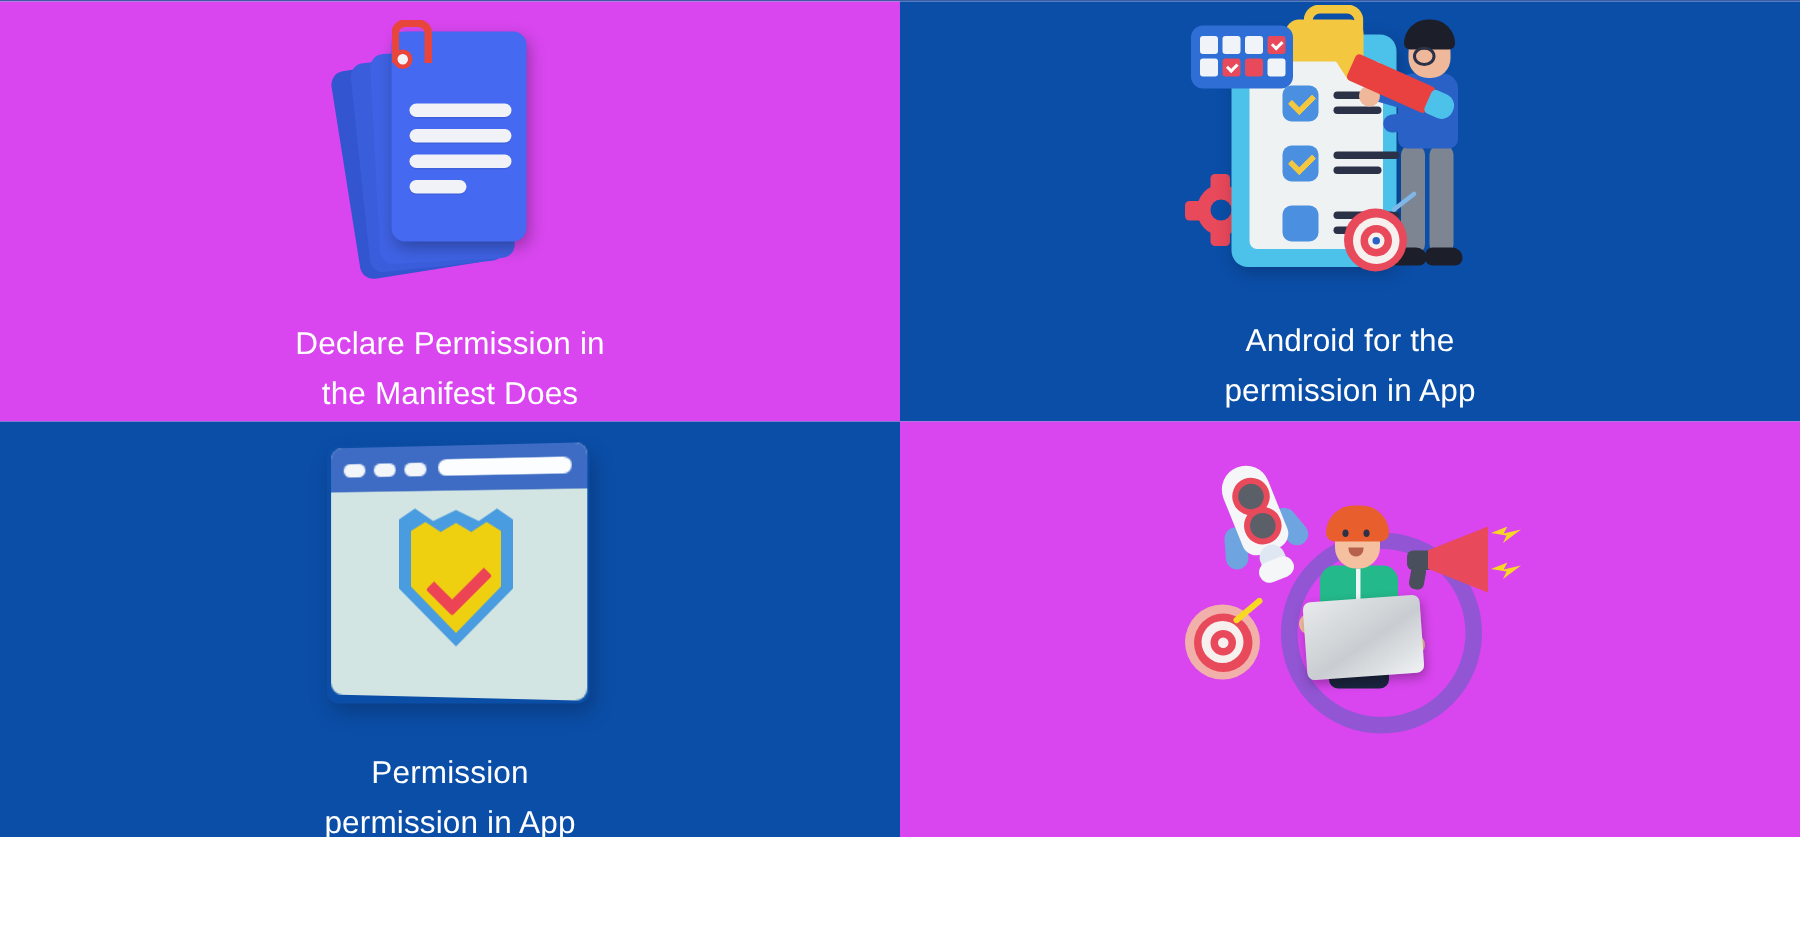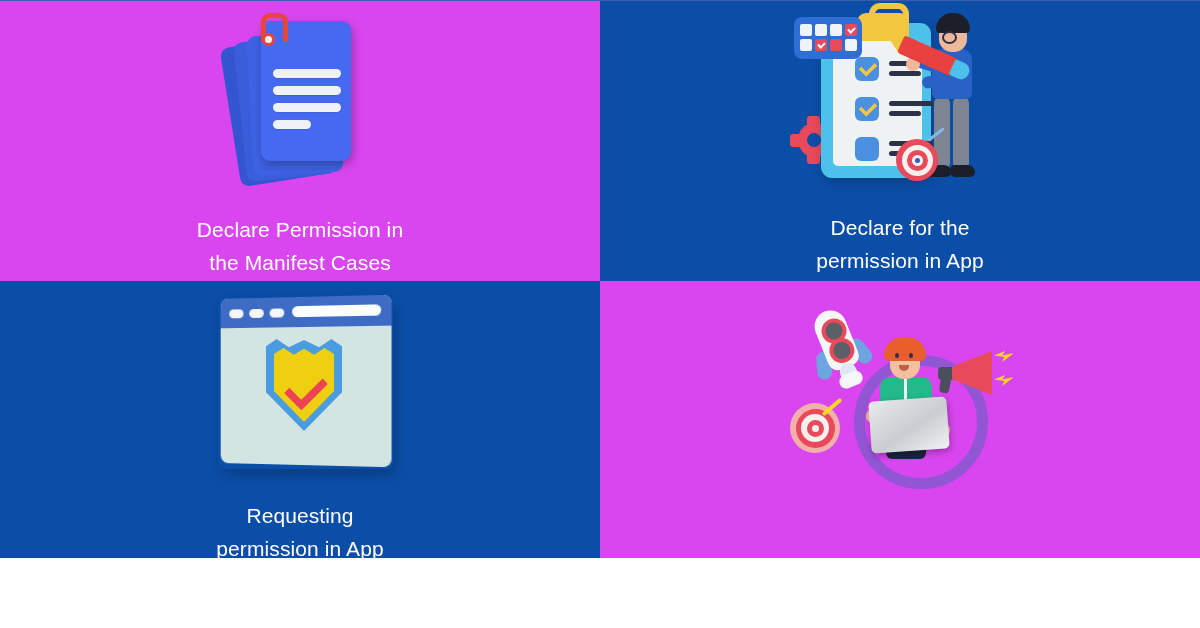--- a/index.html
+++ b/index.html
@@ -316,21 +316,21 @@
             </div>
           </div>
           <div class="clip">
             <div class="clip-hook"></div>
             <div class="clip-hole"></div>
           </div>
         </div>
       </div>
       <div class="cell-caption">
         <div>Declare Permission in</div>
-        <div>the Manifest Cases</div>
+        <div>the Manifest Does</div>
       </div>
     </div>
 
     <div class="cell blue cell-2">
       <div class="art">
         <div class="a2">
           <div class="gear">
             <div class="tooth t1"></div>
               <div class="tooth t2"></div>
             <div class="tooth t3"></div>
@@ -406,21 +406,21 @@
                   <div class="r4">
                     <div class="r5"></div>
                   </div>
                 </div>
               </div>
             <div class="dart"></div>
           </div>
         </div>
       </div>
       <div class="cell-caption">
-        <div>Declare for the</div>
+        <div>Android for the</div>
         <div>permission in App</div>
       </div>
     </div>
 
     <div class="cell blue cell-3">
       <div class="art">
         <div class="a3">
           <div class="br-window">
             <div class="br-bar">
               <div class="br-dot d1"></div>
@@ -430,21 +430,21 @@
             </div>
           </div>
           <div class="shield">
             <div class="outer"></div>
             <div class="inner"></div>
             <div class="check"></div>
           </div>
         </div>
       </div>
       <div class="cell-caption">
-        <div>Requesting</div>
+        <div>Permission</div>
         <div>permission in App</div>
       </div>
     </div>
 
     <div class="cell navy cell-4">
       <div class="art">
         <div class="a4">
           <div class="rocket">
             <div class="rk-fin fl"></div>
               <div class="rk-fin fr"></div>

